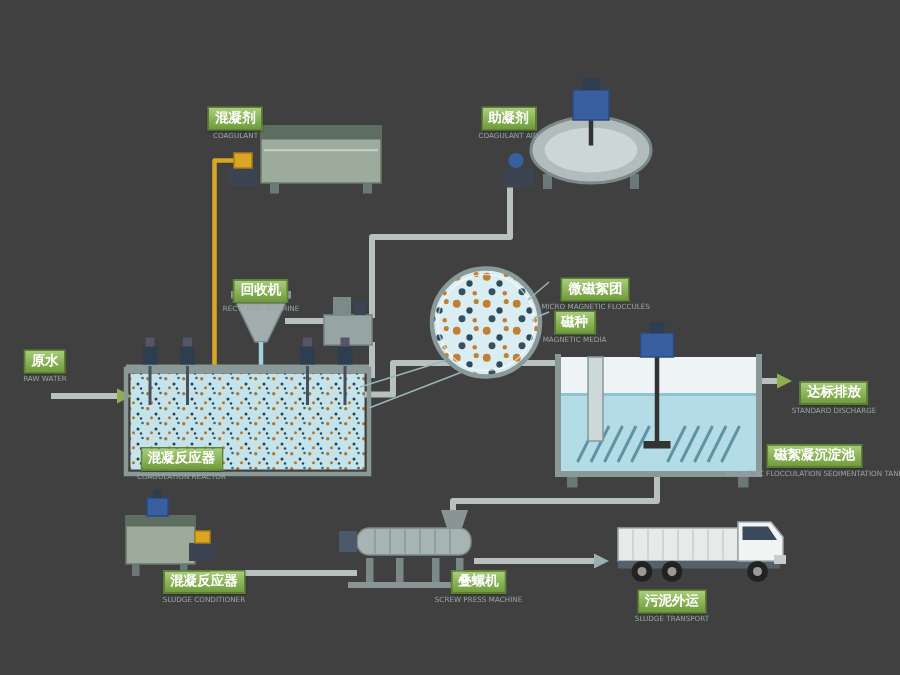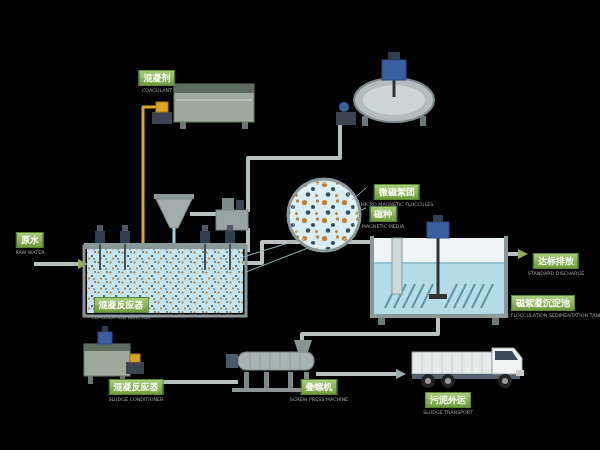--- a/index.html
+++ b/index.html
@@ -1,17 +1,17 @@
 <!DOCTYPE html>
 <html><head>
 <meta charset="utf-8">
 <style>
   html,body{margin:0;padding:0;background:#fff;}
   #stage{
-    position:relative;width:600px;height:450px;background:#000000;
+    position:relative;width:600px;height:450px;background:#404040;
     font-family:"DejaVu Sans","Liberation Sans",sans-serif;overflow:hidden;
   }
   #stage svg{position:absolute;left:0;top:0;}
   .label{position:absolute;transform:translateX(-50%);text-align:center;z-index:5;}
   .label .zh{
     display:inline-block;background:linear-gradient(#a9cd7c,#6f9c3a);
     color:#fff;font-weight:bold;font-size:9px;line-height:12px;padding:1px 4px;
     border:1px solid #5d8531;box-shadow:0 1px 1px rgba(0,0,0,.25);white-space:nowrap;
   }
   .label .en{font-size:6px;line-height:7px;color:#9aa5a5;margin-top:1px;white-space:nowrap;transform:scale(.8);transform-origin:center top;}
@@ -200,20 +200,28 @@
         <circle cx="448" cy="381" r="3" fill="#999"></circle>
       <circle cx="505" cy="381" r="7" fill="#222"></circle>
         <circle cx="505" cy="381" r="3" fill="#999"></circle>
     </g>
   </svg>
 
   <div class="label" style="left:157px;top:66px">
     <div class="zh">混凝剂</div>
     <div class="en">COAGULANT</div>
   </div>
+  <div class="label" style="left:339px;top:66px">
+    <div class="zh">助凝剂</div>
+    <div class="en">COAGULANT AID</div>
+  </div>
+  <div class="label" style="left:174px;top:181px">
+    <div class="zh">回收机</div>
+    <div class="en">RECYCLING MACHINE</div>
+  </div>
   <div class="label" style="left:383px;top:202px">
     <div class="zh">磁种</div>
     <div class="en">MAGNETIC MEDIA</div>
   </div>
   <div class="label" style="left:397px;top:180px">
     <div class="zh">微磁絮团</div>
     <div class="en">MICRO MAGNETIC FLOCCULES</div>
   </div>
   <div class="label" style="left:30px;top:228px">
     <div class="zh">原水</div>

